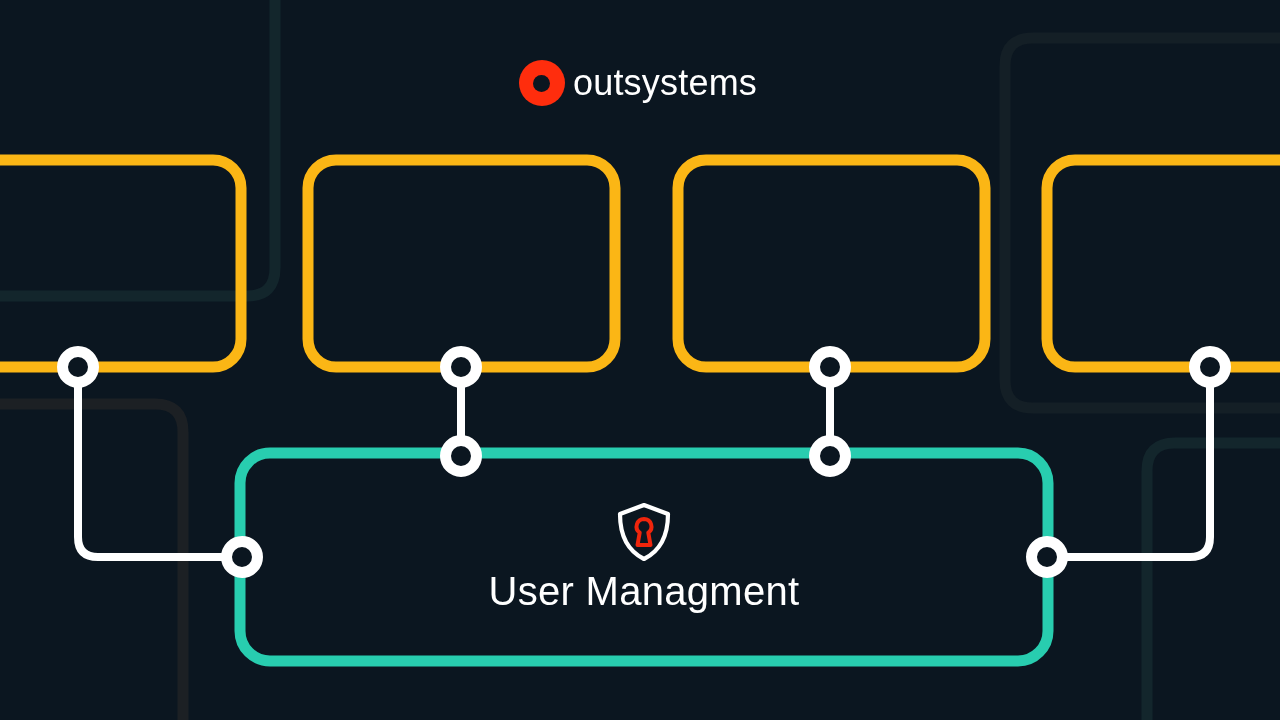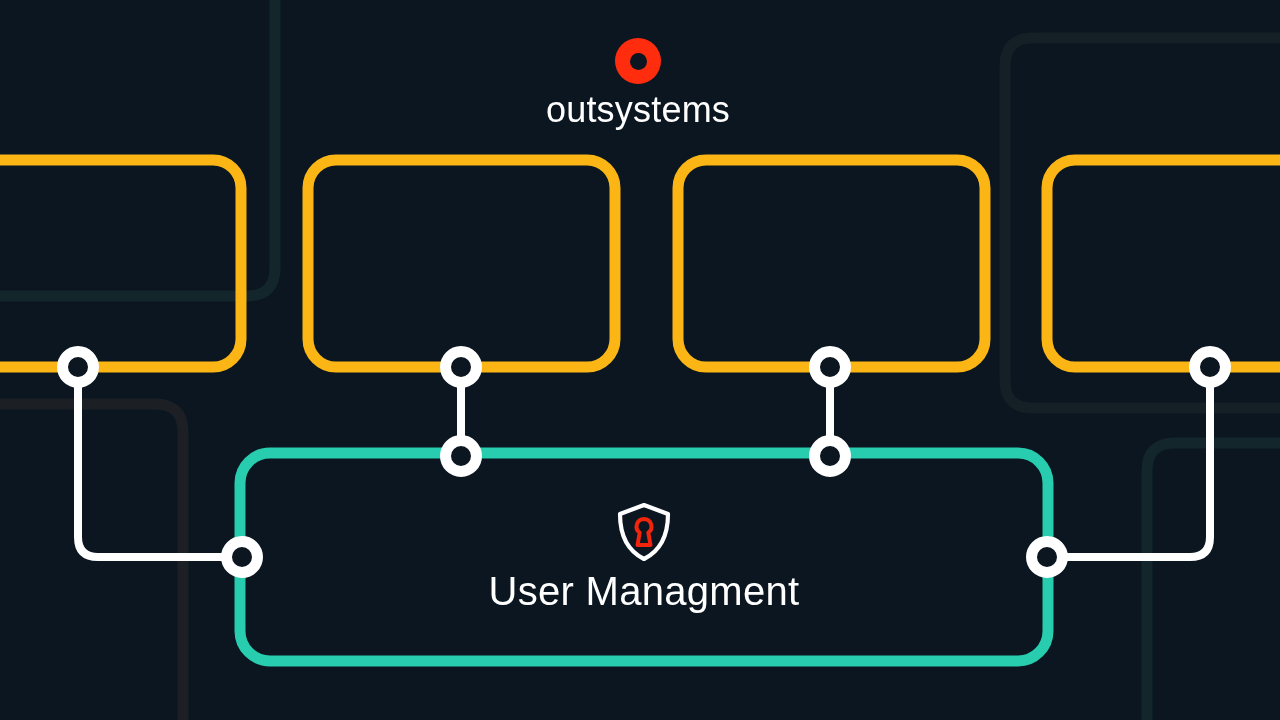--- a/index.html
+++ b/index.html
@@ -28,21 +28,20 @@
     position: absolute;
     left: 0;
     right: 4px;
     top: 55px;
     height: 56px;
     display: flex;
     align-items: center;
     justify-content: center;
     gap: 8px;
     z-index: 5;
-    flex-direction: column;
   }
   .brand-mark {
     width: 46px;
     height: 46px;
     border-radius: 50%;
     background: #ff2d0d;
     display: flex;
     align-items: center;
     justify-content: center;
     flex: 0 0 auto;

